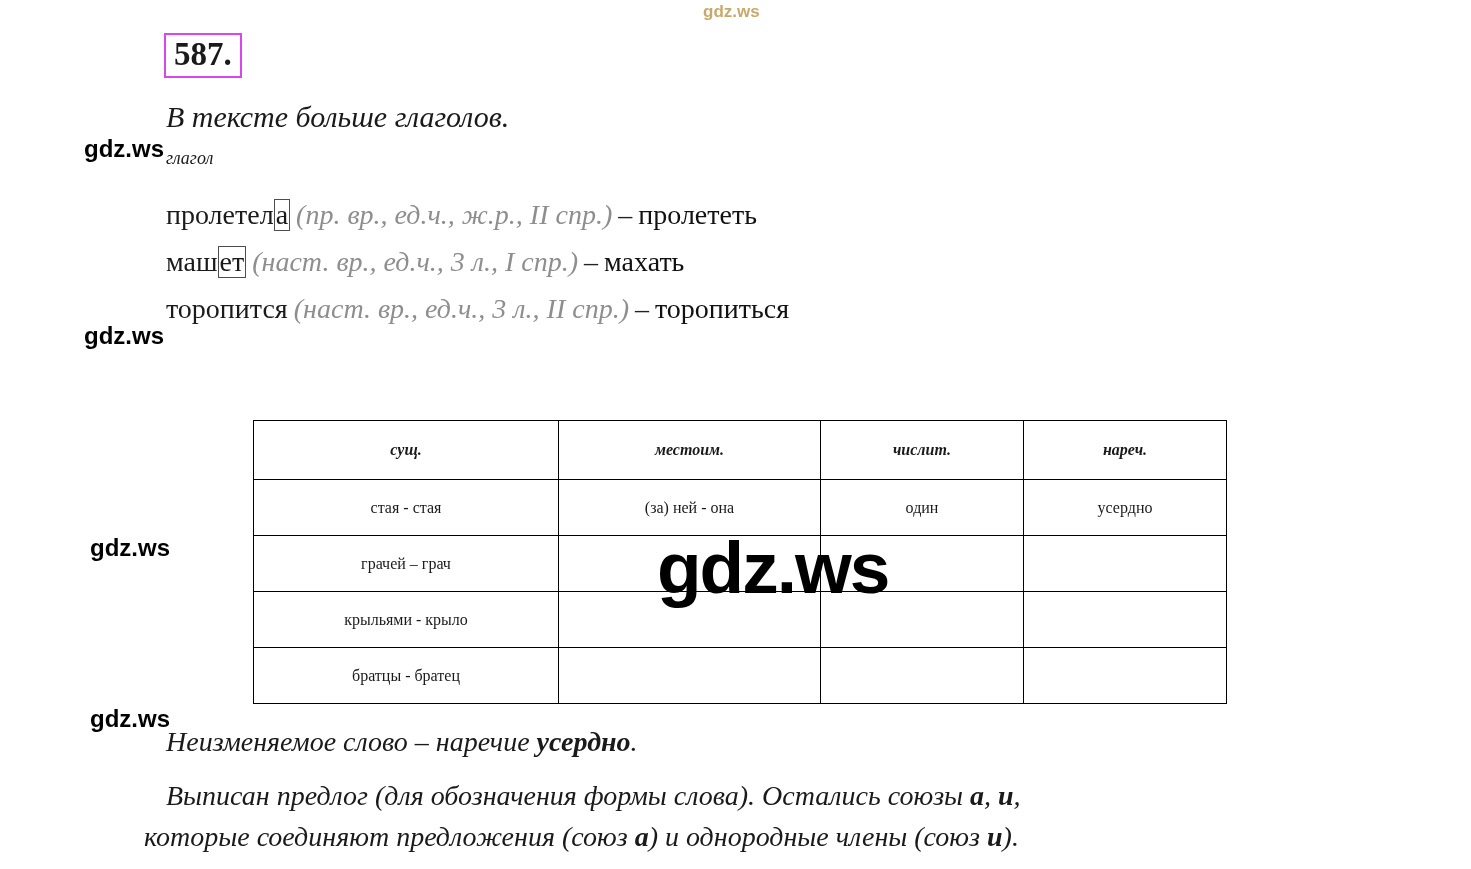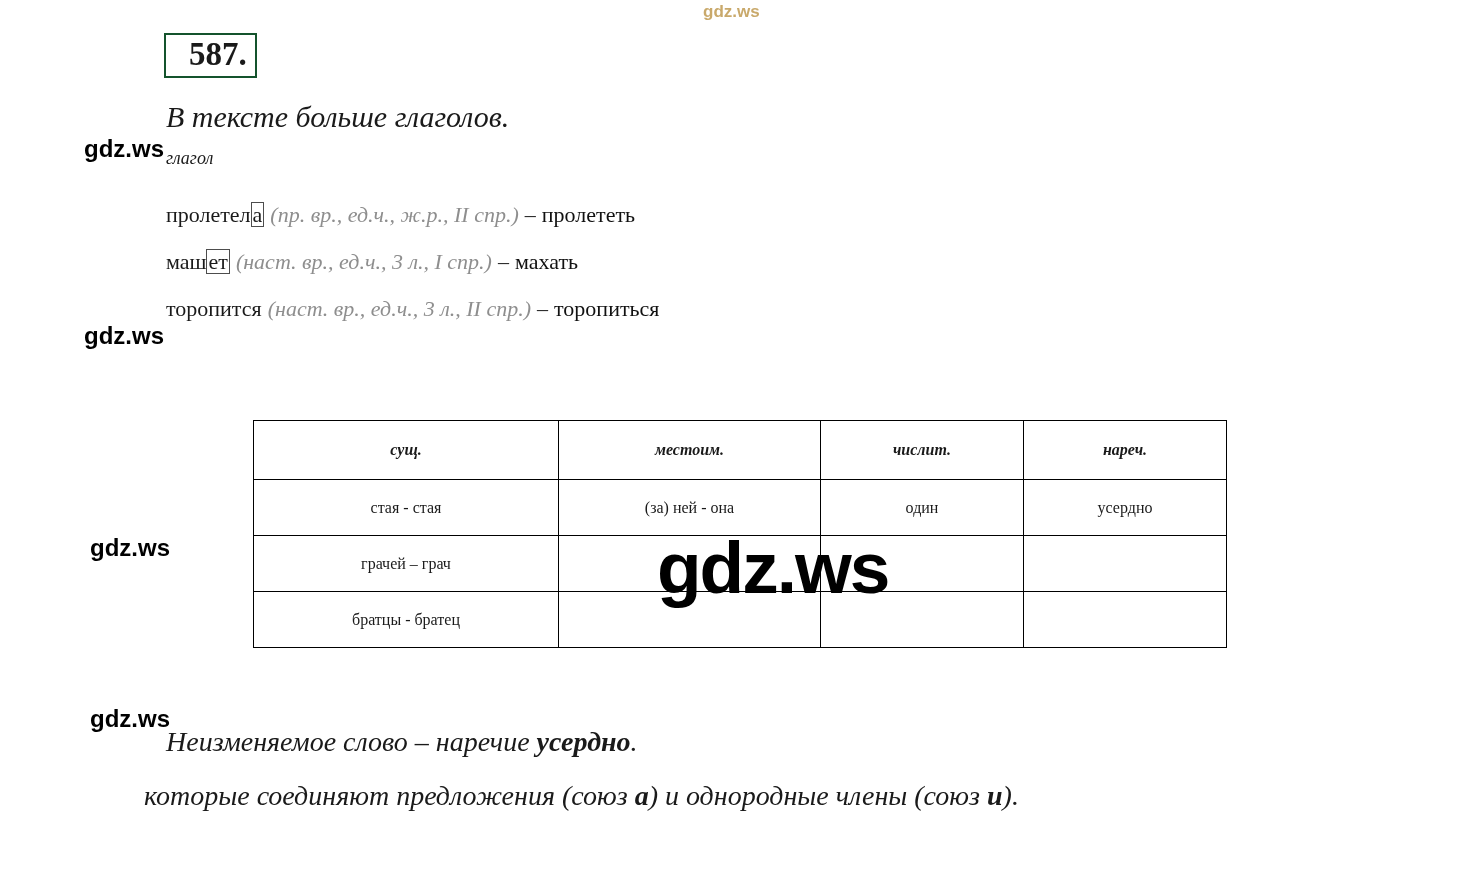--- a/index.html
+++ b/index.html
@@ -41,22 +41,22 @@
     font-size: 73px;
     letter-spacing: -2px;
     z-index: 5;
   }
 
   
   .task-number {
     position: absolute;
     left: 164px;
     top: 33px;
-    border: 2px solid #14532d;
-    padding: 2px 8px 4px 23px;
+    border: 2px solid #d946ef;
+    padding: 2px 8px 4px 8px;
     font-size: 33px;
     font-weight: bold;
     font-family: "Liberation Serif", serif;
     line-height: 1.05;
   }
 
   
   .intro {
     position: absolute;
     left: 166px;
@@ -79,21 +79,21 @@
   
   .verb-list {
     position: absolute;
     left: 166px;
     top: 191px;
     width: 1000px;
   }
   .verb-row {
     height: 47px;
     line-height: 47px;
-    font-size: 22px;
+    font-size: 28px;
     white-space: nowrap;
   }
   .verb-word {
     font-style: normal;
   }
   .verb-word .boxed {
     border: 1.5px solid #4d4d4d;
     padding: 0 1px;
     display: inline-block;
     line-height: 1.06;
@@ -214,25 +214,32 @@
       <td>один</td>
       <td>усердно</td>
     </tr>
     <tr>
       <td>грачей – грач</td>
       <td></td>
       <td></td>
       <td></td>
     </tr>
     <tr>
+      <td>крыльями - крыло</td>
+      <td></td>
+      <td></td>
+      <td></td>
+    </tr>
+    <tr>
       <td>братцы - братец</td>
       <td></td>
       <td></td>
       <td></td>
     </tr>
   </tbody>
 </table>
 
 <div class="concl"><span>Неизменяемое слово – наречие </span><b>усердно</b><span>.</span></div>
 
 <div class="para">
+  <span class="l1"><span>Выписан предлог (для обозначения формы слова). Остались союзы </span><b>а</b><span>, </span><b>и</b><span>,</span></span>
   <span class="l2"><span>которые соединяют предложения (союз </span><b>а</b><span>) и однородные члены (союз </span><b>и</b><span>).</span></span>
 </div>
 
 </body></html>

